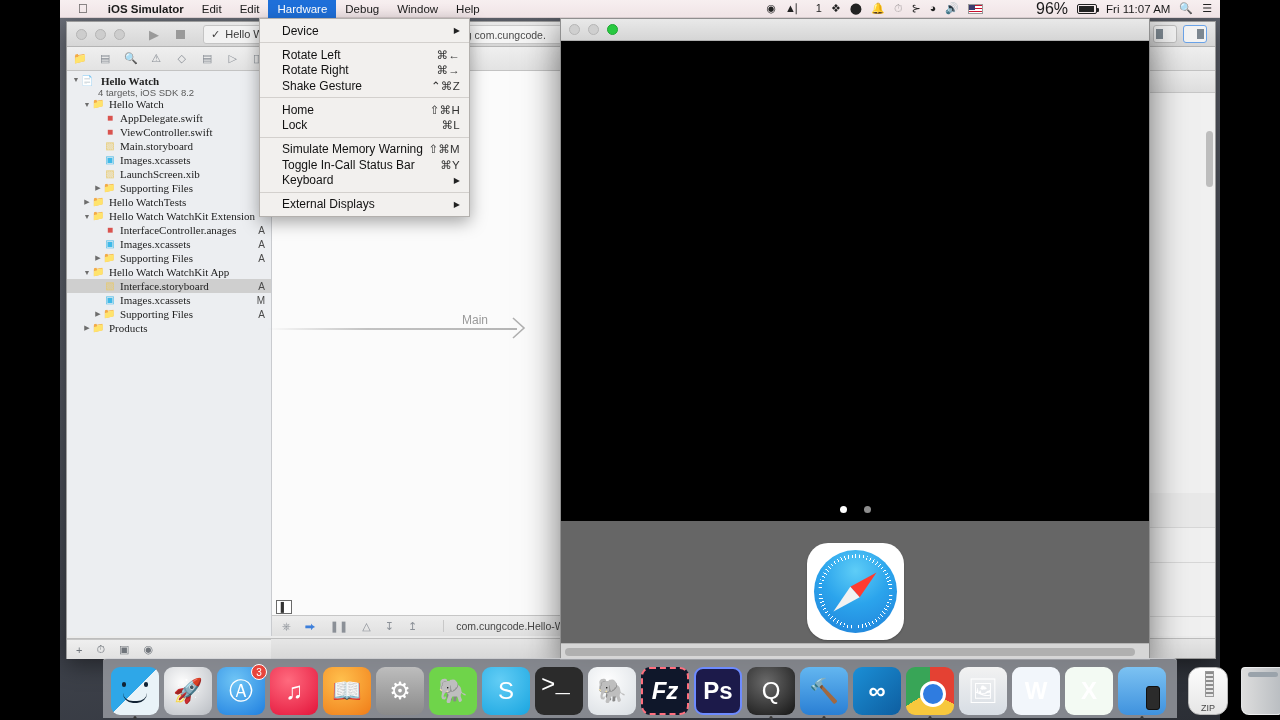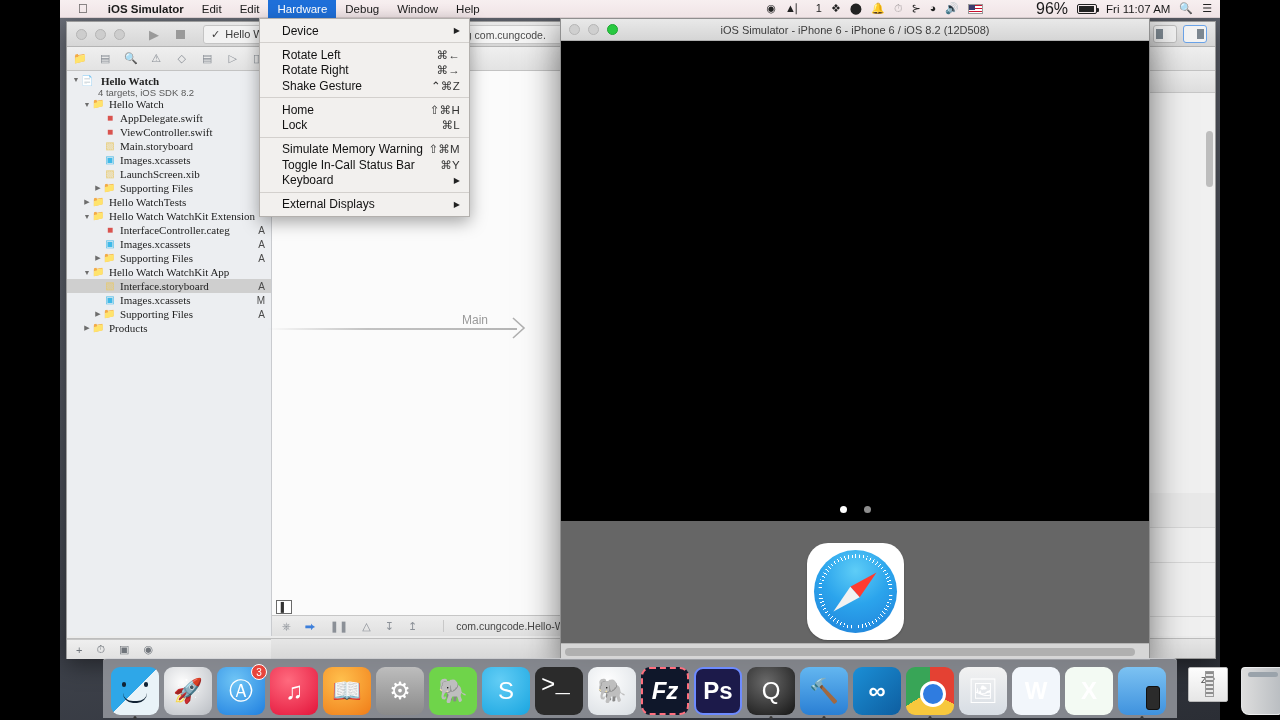--- a/index.html
+++ b/index.html
@@ -257,21 +257,21 @@
   .quicktime{background:radial-gradient(circle at 40% 32%,#6a6a6a,#151515);}
   .xcodeic{background:linear-gradient(#63b6f0,#2a7fd4);}
   .dreamweaver{background:linear-gradient(135deg,#1b8fd6,#0e5ea0);color:#f7d33c;font-weight:bold;font-size:24px;}
   .chrome{background:conic-gradient(#e44133 0 33%,#f7c83d 33% 66%,#38a557 66% 100%);position:relative;border-radius:24px;}
   .chrome::after{content:"";position:absolute;left:14px;top:14px;width:20px;height:20px;border-radius:50%;background:#2f7ce0;border:3px solid #fff;}
   .preview{background:linear-gradient(#f2f2f2,#d7dde4);}
   .word{background:#f2f6fb;color:#2b7cd3;font-weight:bold;font-size:27px;}
   .excel{background:#f3faf3;color:#3faa45;font-weight:bold;font-size:27px;}
   .simic{background:linear-gradient(#7cc2f2,#3f92de);position:relative;}
   .simic i{position:absolute;right:6px;bottom:5px;width:14px;height:24px;border-radius:3px;background:#2b2b2b;border:1px solid #111;}
-  .zipfile{width:40px;height:35px;background:linear-gradient(#fdfdfd,#e6e6e6);border:1px solid #b9b9b9;border-radius:2px;color:#4a4a4a;font-size:9px;display:flex;align-items:flex-end;justify-content:center;padding-bottom:16px;position:relative;}
+  .zipfile{width:40px;height:48px;background:linear-gradient(#fdfdfd,#e6e6e6);border:1px solid #b9b9b9;border-radius:12px;color:#4a4a4a;font-size:9px;display:flex;align-items:flex-end;justify-content:center;padding-bottom:1px;position:relative;}
   .zipfile::before{content:"";position:absolute;left:16px;top:3px;width:7px;height:24px;background:repeating-linear-gradient(#8d8d8d 0 2px,#e8e8e8 2px 4px);border:1px solid #9a9a9a;}
   .trash{width:44px;height:48px;background:linear-gradient(90deg,rgba(245,245,245,.9),rgba(215,220,225,.85));border-radius:4px 4px 8px 8px;position:relative;border:1px solid rgba(255,255,255,.6);}
   .trash::before{content:"";position:absolute;left:6px;top:4px;right:6px;height:5px;border-radius:3px;background:#9aa3ab;}
 
   
   .hwmenu {
     position: absolute; left: 259px; top: 18px; width: 211px;
     background: #f2f0ee; border: 1px solid #b3b0ad;
     box-shadow: 0 5px 16px rgba(0,0,0,.35);
     padding: 4px 0; z-index: 100;
@@ -391,21 +391,21 @@
             <span class="lbl">Hello WatchTests</span>
           </div>
           <div class="row" style="padding-left: 15px;">
             <span class="tri">▼</span>
             <span class="ico" style="color: rgb(229, 187, 75);">📁</span>
             <span class="lbl">Hello Watch WatchKit Extension</span>
           </div>
           <div class="row" style="padding-left: 26px;">
             <span class="tri none">▶</span>
             <span class="ico" style="color: rgb(217, 83, 79);">■</span>
-            <span class="lbl">InterfaceController.categ</span>
+            <span class="lbl">InterfaceController.anages</span>
             <span class="badge">A</span>
           </div>
           <div class="row" style="padding-left: 26px;">
             <span class="tri none">▶</span>
             <span class="ico" style="color: rgb(63, 185, 232);">▣</span>
             <span class="lbl">Images.xcassets</span>
             <span class="badge">A</span>
           </div>
           <div class="row" style="padding-left: 26px;">
             <span class="tri">▶</span>
@@ -494,21 +494,20 @@
     <span>◉</span>
   </div>
 
   <div class="sim">
     <div class="sim-title">
       <div class="sim-traffic">
         <span class="sd"></span>
         <span class="sd"></span>
         <span class="sd green"></span>
       </div>
-      <div class="sim-title-text">iOS Simulator - iPhone 6 - iPhone 6 / iOS 8.2 (12D508)</div>
     </div>
     <div class="sim-screen">
       <div class="sim-black">
         <div class="pagedots">
           <span class="pdot on"></span>
           <span class="pdot"></span>
         </div>
       </div>
       <div class="sim-dock">
         <div class="appwrap">

